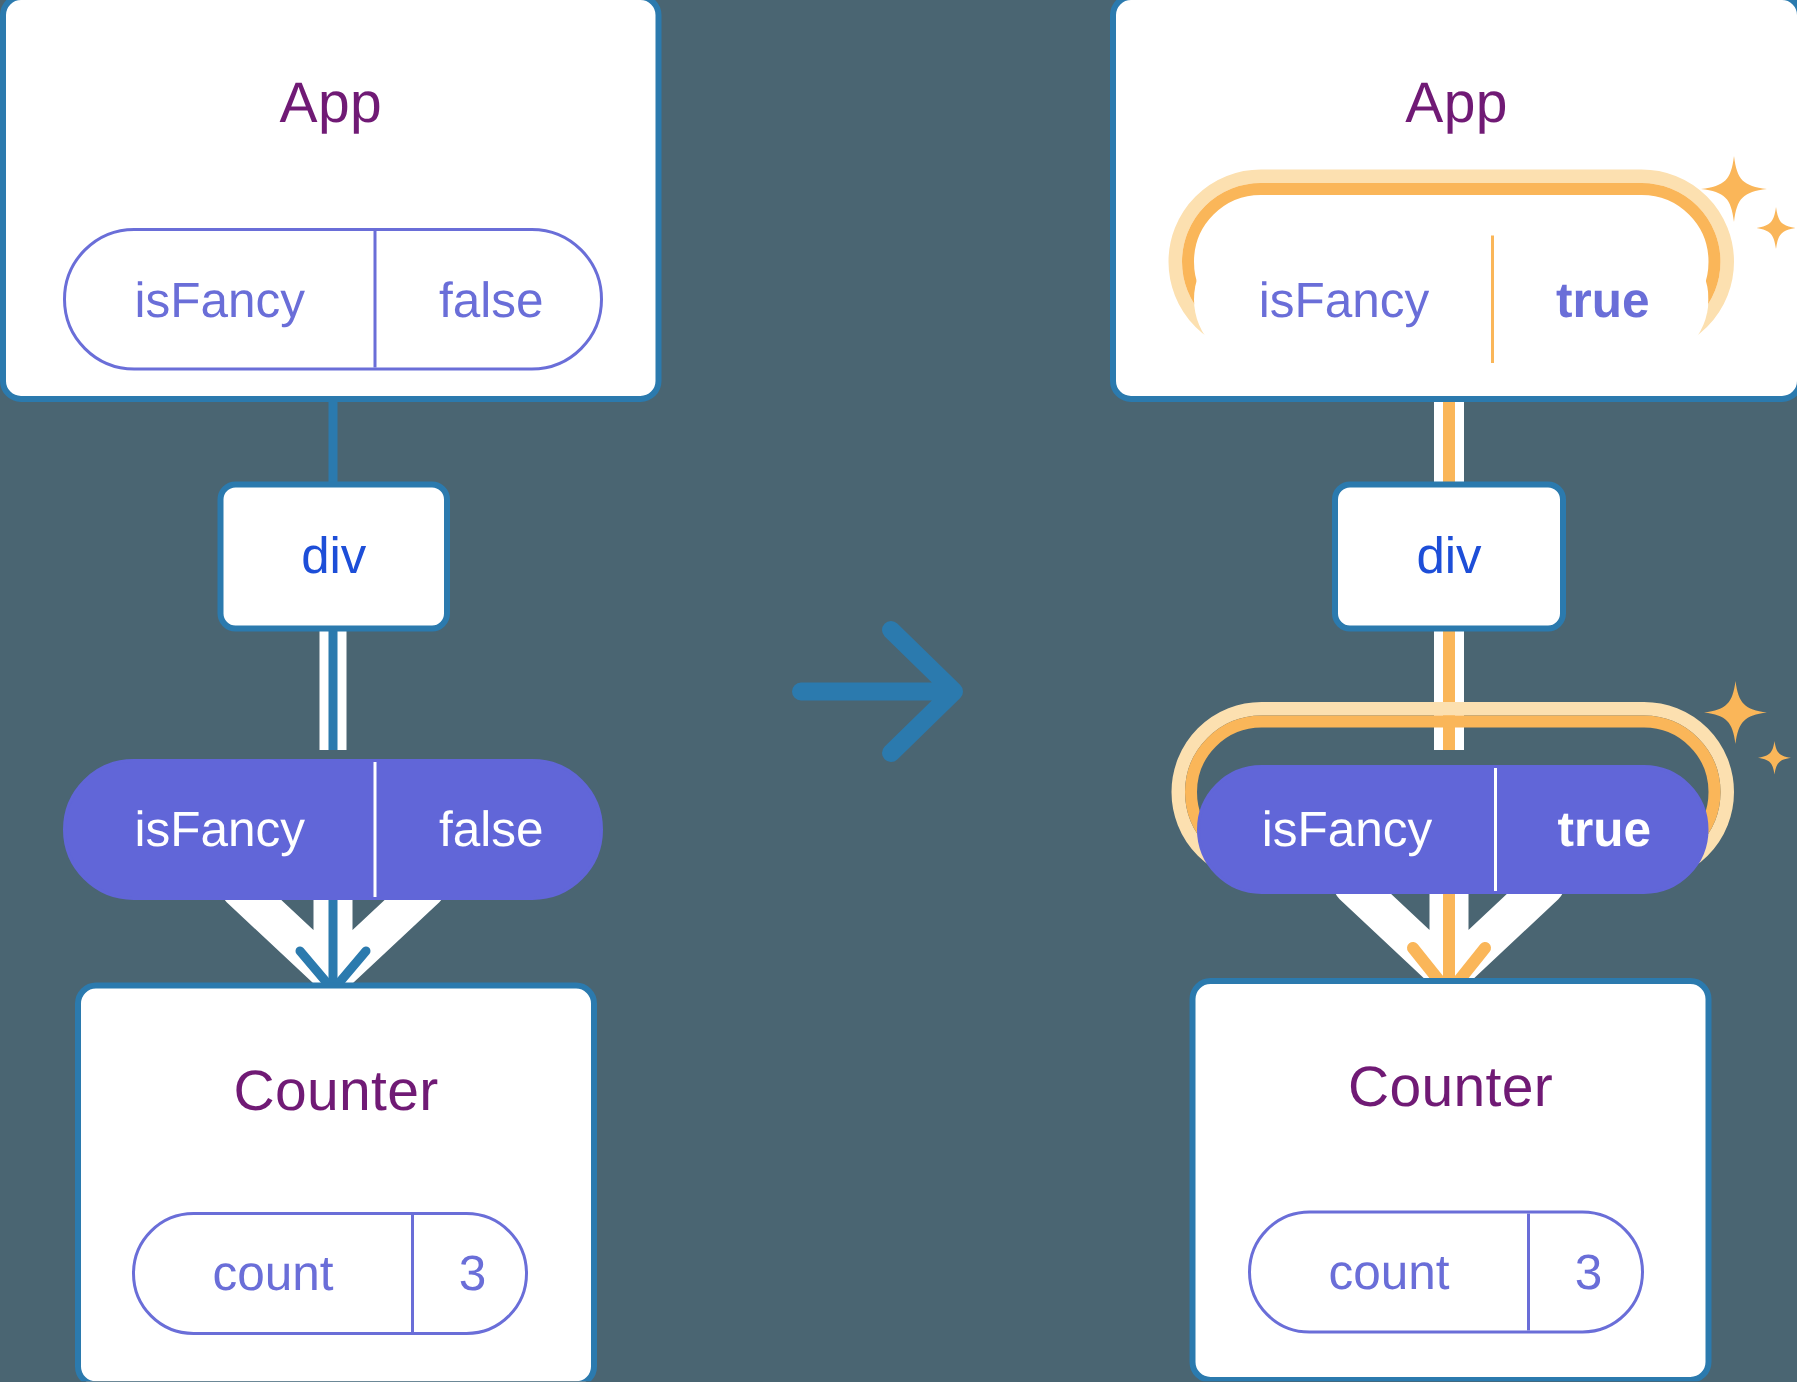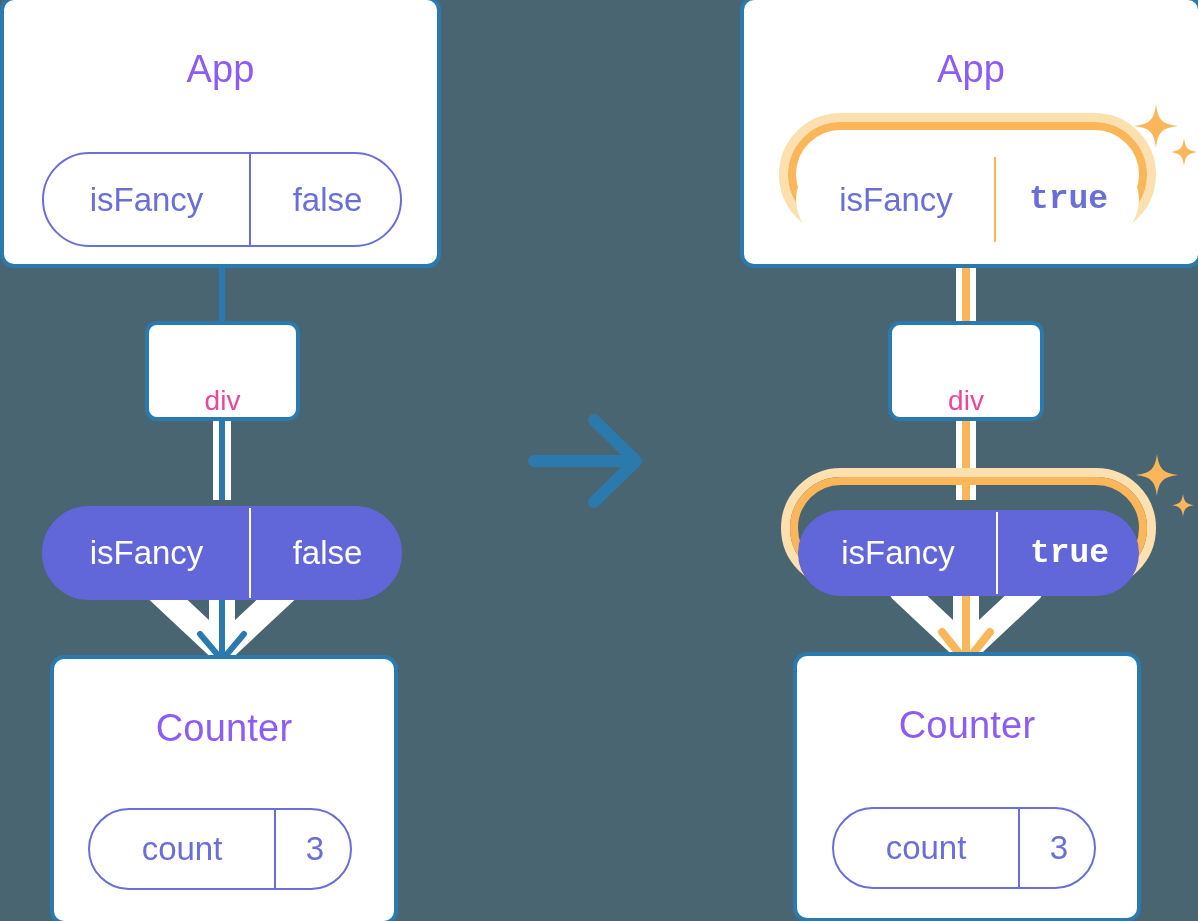--- a/index.html
+++ b/index.html
@@ -30,36 +30,36 @@
     border: 4px solid #2b7aae;
     border-radius: 14px;
     box-sizing: border-box;
     z-index: 3;
   }
   .card-title {
     position: absolute;
     left: 0;
     right: 0;
     text-align: center;
-    color: #8b5cf6;
+    color: #701a75;
     font-size: 38px;
     letter-spacing: 0.2px;
   }
   
   .divbox {
     position: absolute;
     background: #ffffff;
     border: 4px solid #2b7aae;
     border-radius: 12px;
     box-sizing: border-box;
     display: flex;
-    align-items: flex-end;
+    align-items: center;
     justify-content: center;
-    color: #ec4899;
-    font-size: 28px;
+    color: #1d4ed8;
+    font-size: 34px;
     z-index: 3;
   }
   
   .pill {
     position: absolute;
     box-sizing: border-box;
     display: flex;
     align-items: stretch;
     border-radius: 999px;
     z-index: 4;
@@ -96,21 +96,21 @@
     border-radius: 999px;
     box-sizing: border-box;
     z-index: 3;
   }
   .ring.outer {
     border: 9px solid #fce0b0;
   }
   .ring.inner {
     border: 8px solid #fab659;
   }
-  .bold { font-weight: bold; font-family: Liberation Mono, monospace; }
+  .bold { font-weight: bold; }
   .sparkles { position: absolute; z-index: 6; }
 </style>
 </head>
 <body>
 
 <div id="stage">
 
   <svg class="layer" viewBox="0 0 1198 921">
 
     <line x1="222" y1="262" x2="222" y2="330" stroke="#2b7aae" stroke-width="6"></line>

